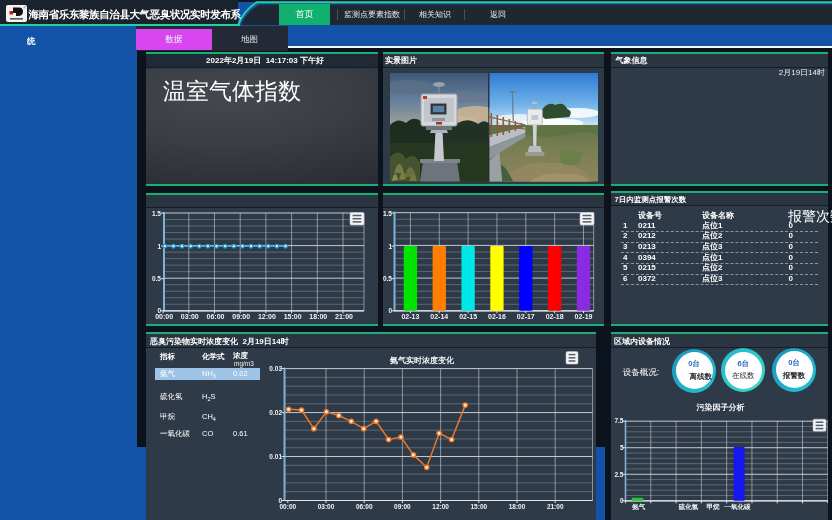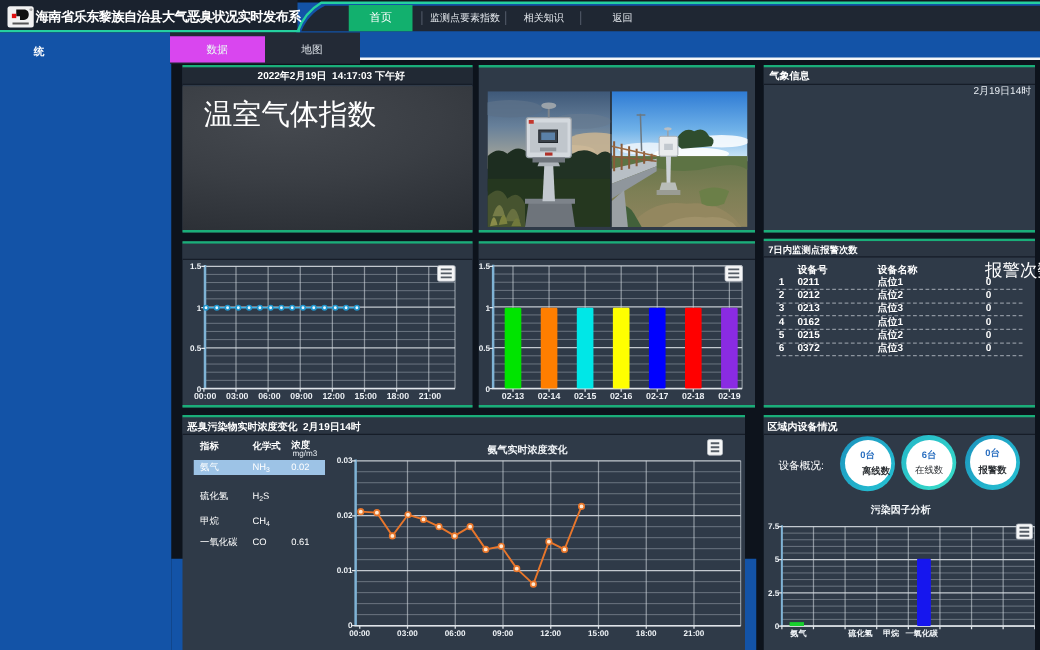--- a/index.html
+++ b/index.html
@@ -43,20 +43,21 @@
 <div class="abs" style="left:136px;top:26px;width:151.5px;height:24.5px;background:#232a36"></div>
 <div class="abs" style="left:136px;top:28.5px;width:75.5px;height:21px;background:#d946ef;color:#eafff5;font-size:8.5px;text-align:center;line-height:21px">数据</div>
 <div class="abs" style="left:211.5px;top:28.5px;width:76px;height:21px;color:#dfe4ea;font-size:8.5px;text-align:center;line-height:21px">地图</div>
 <div class="panel" style="left:146px;top:51.5px;width:232px;height:134.5px">
   <div class="ptitle" style="height:14px;font-size:8px;line-height:14px;text-align:center;background:#212934;padding-left:6px">2022年2月19日&nbsp; 14:17:03 下午好</div>
   <div class="abs" style="left:0;top:15px;width:232px;height:115.5px;background:radial-gradient(120% 90% at 35% 25%,#45494f 0%,#3a3e44 45%,#282c32 100%)">
     <div class="abs" style="left:17px;top:9.5px;color:#fff;font-size:23px;white-space:nowrap;line-height:26px">温室气体指数</div>
   </div>
 </div>
 <div class="panel" style="left:383px;top:51.5px;width:220.5px;height:134.5px">
+  <div class="ptitle" style="height:14px;font-size:8px;line-height:14px;padding-left:2px">实景图片</div>
   <svg class="abs" style="left:6.5px;top:19.5px;width:208px;height:108.5px" viewBox="0 0 208 108.5">
       <defs>
         <linearGradient id="sky1" x1="0" y1="0" x2="0" y2="1"> 
           <stop offset="0" stop-color="#3e5878"></stop>
           <stop offset="0.45" stop-color="#67809a"></stop>
           <stop offset="0.78" stop-color="#959c9a"></stop>
           <stop offset="1" stop-color="#b0a48e"></stop>
         </linearGradient>
         <linearGradient id="sky2" x1="0" y1="0" x2="0" y2="1"> 
           <stop offset="0" stop-color="#2e7bd4"></stop>
@@ -291,21 +292,21 @@
       <div style="position:absolute;color:#fff;font-size:8px;font-weight:bold;white-space:nowrap;line-height:8px;left:27.5px;top:25.9px">0212</div>
       <div style="position:absolute;color:#fff;font-size:8px;font-weight:bold;white-space:nowrap;line-height:8px;left:91.5px;top:25.9px">点位2</div>
       <div style="position:absolute;color:#fff;font-size:8px;font-weight:bold;white-space:nowrap;line-height:8px;left:178px;top:25.9px">0</div>
       <div style="position:absolute;left:10.5px;top:35.2px;width:197px;height:0;border-top:1px dashed rgba(235,240,245,0.5)"></div>
       <div style="position:absolute;color:#fff;font-size:8px;font-weight:bold;white-space:nowrap;line-height:8px;left:12.5px;top:36.5px">3</div>
       <div style="position:absolute;color:#fff;font-size:8px;font-weight:bold;white-space:nowrap;line-height:8px;left:27.5px;top:36.5px">0213</div>
       <div style="position:absolute;color:#fff;font-size:8px;font-weight:bold;white-space:nowrap;line-height:8px;left:91.5px;top:36.5px">点位3</div>
       <div style="position:absolute;color:#fff;font-size:8px;font-weight:bold;white-space:nowrap;line-height:8px;left:178px;top:36.5px">0</div>
       <div style="position:absolute;left:10.5px;top:45.9px;width:197px;height:0;border-top:1px dashed rgba(235,240,245,0.5)"></div>
       <div style="position:absolute;color:#fff;font-size:8px;font-weight:bold;white-space:nowrap;line-height:8px;left:12.5px;top:47.2px">4</div>
-      <div style="position:absolute;color:#fff;font-size:8px;font-weight:bold;white-space:nowrap;line-height:8px;left:27.5px;top:47.2px">0162</div>
+      <div style="position:absolute;color:#fff;font-size:8px;font-weight:bold;white-space:nowrap;line-height:8px;left:27.5px;top:47.2px">0394</div>
       <div style="position:absolute;color:#fff;font-size:8px;font-weight:bold;white-space:nowrap;line-height:8px;left:91.5px;top:47.2px">点位1</div>
       <div style="position:absolute;color:#fff;font-size:8px;font-weight:bold;white-space:nowrap;line-height:8px;left:178px;top:47.2px">0</div>
       <div style="position:absolute;left:10.5px;top:56.6px;width:197px;height:0;border-top:1px dashed rgba(235,240,245,0.5)"></div>
       <div style="position:absolute;color:#fff;font-size:8px;font-weight:bold;white-space:nowrap;line-height:8px;left:12.5px;top:57.8px">5</div>
       <div style="position:absolute;color:#fff;font-size:8px;font-weight:bold;white-space:nowrap;line-height:8px;left:27.5px;top:57.8px">0215</div>
       <div style="position:absolute;color:#fff;font-size:8px;font-weight:bold;white-space:nowrap;line-height:8px;left:91.5px;top:57.8px">点位2</div>
       <div style="position:absolute;color:#fff;font-size:8px;font-weight:bold;white-space:nowrap;line-height:8px;left:178px;top:57.8px">0</div>
       <div style="position:absolute;left:10.5px;top:67.2px;width:197px;height:0;border-top:1px dashed rgba(235,240,245,0.5)"></div>
       <div style="position:absolute;color:#fff;font-size:8px;font-weight:bold;white-space:nowrap;line-height:8px;left:12.5px;top:68.5px">6</div>
       <div style="position:absolute;color:#fff;font-size:8px;font-weight:bold;white-space:nowrap;line-height:8px;left:27.5px;top:68.5px">0372</div>

